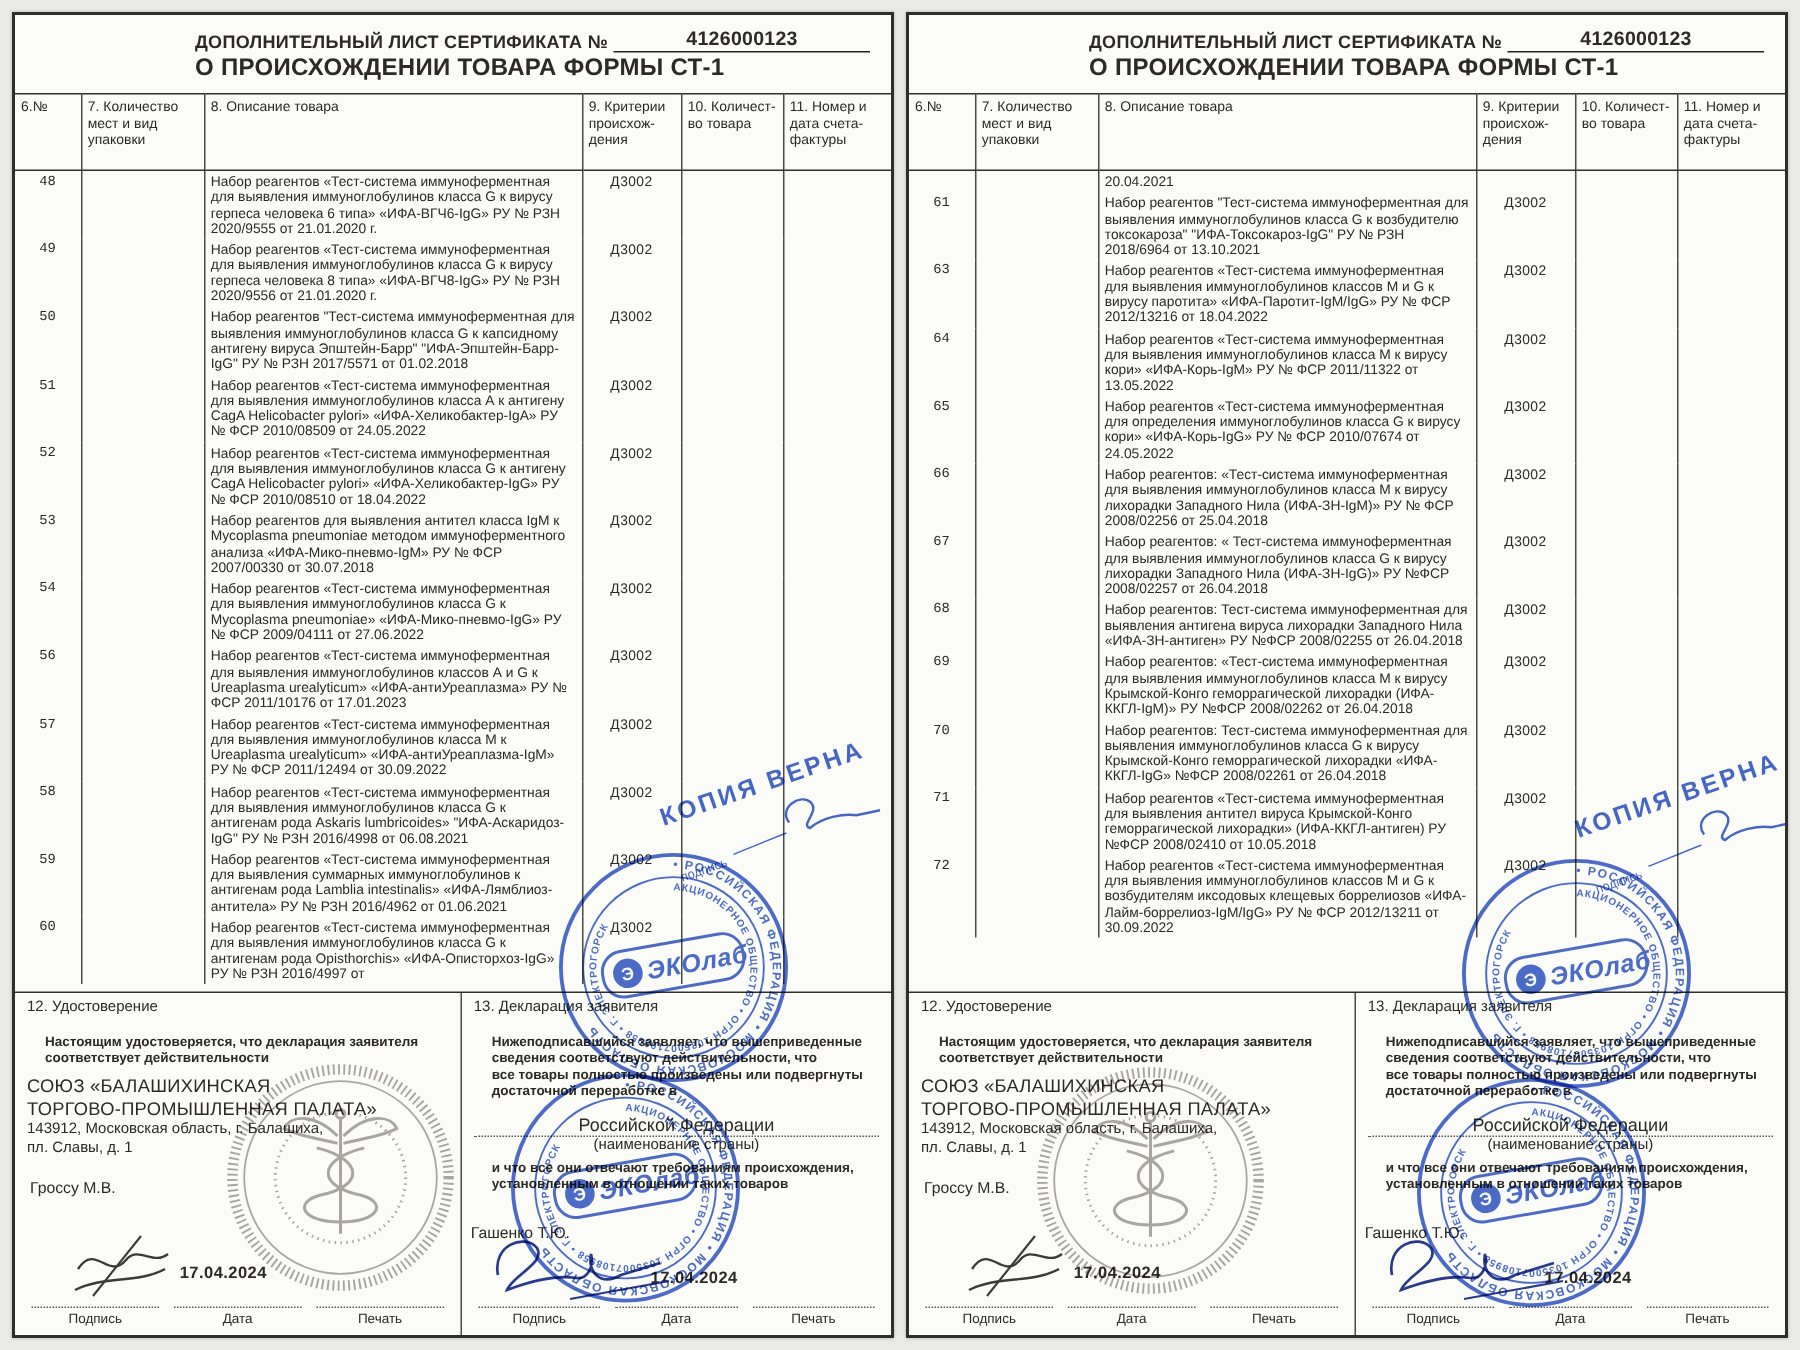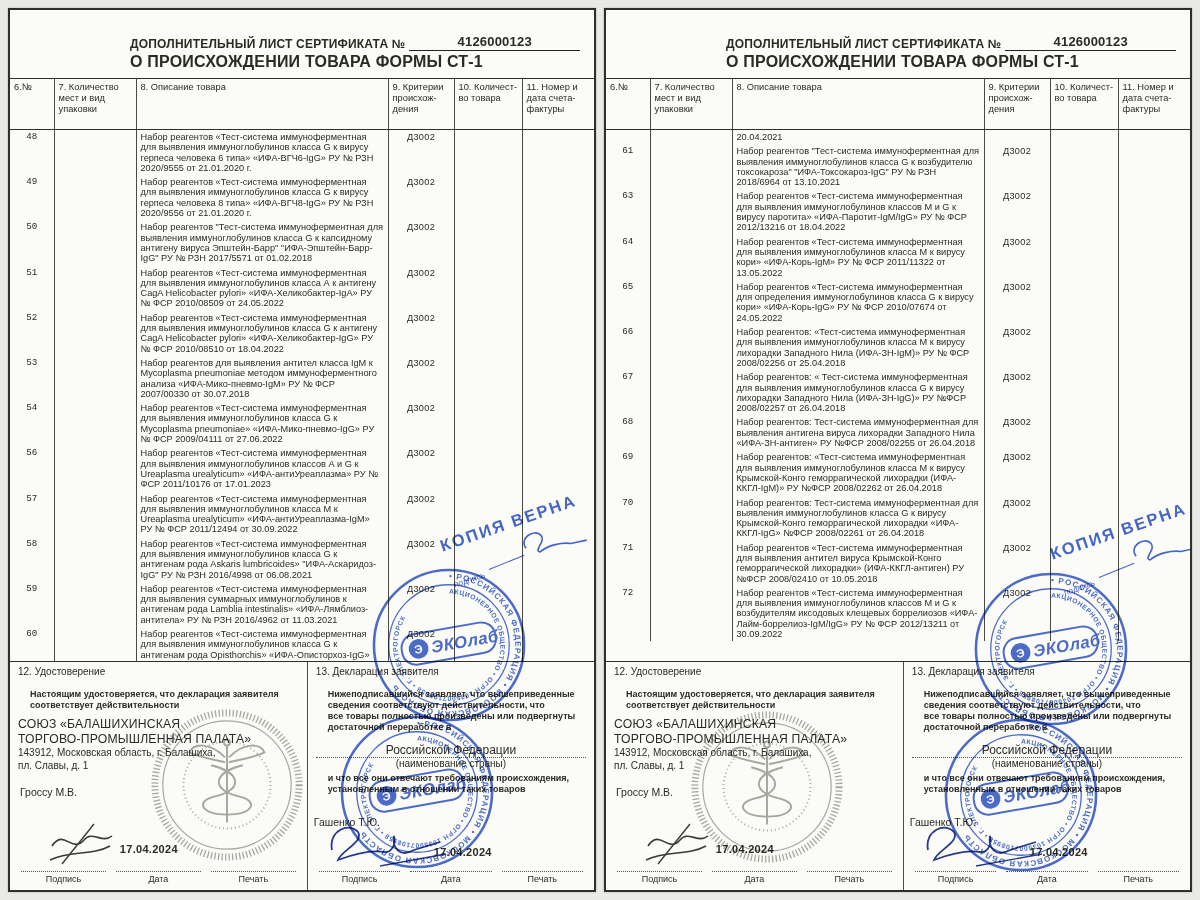--- a/index.html
+++ b/index.html
@@ -3,21 +3,21 @@
 <meta charset="utf-8">
 <style>
   * { box-sizing: border-box; }
   html,body { margin:0; padding:0; width:1200px; height:900px; background:#e9e9e6; overflow:hidden;
     font-family:"Liberation Sans", sans-serif; color:#2b2a24; }
   .scan { display:flex; gap:8px; padding:8px 4px 8px 8px; }
   .sheet { position:relative; width:588px; height:884px; background:#fbfbf8; border:2px solid #2e2e2a;
     display:flex; flex-direction:column; overflow:hidden; box-shadow:0 0 2px rgba(0,0,0,.25); }
 
   
-  .titleblock { padding:8px 14px 3px 120px; flex:0 0 auto;margin-top:16px; }
+  .titleblock { padding:8px 14px 3px 120px; flex:0 0 auto; }
   .titlebar { display:flex; align-items:flex-end; font-size:12px; font-weight:bold; letter-spacing:.2px; }
   .titlebar .numline { flex:1; border-bottom:1.6px solid #222; text-align:center; font-size:13px;
     padding:0 8px 1px 8px; margin-left:4px; }
   .title2 { font-size:16px; font-weight:bold; margin-top:2px; letter-spacing:.2px; }
 
   
   .table-wrap { flex:1 1 auto; overflow:hidden; margin-top:4px; }
   table.cert { width:100%; border-collapse:collapse; table-layout:fixed; }
   table.cert col.c1{width:44px} table.cert col.c2{width:82px} table.cert col.c3{width:252px}
   table.cert col.c4{width:66px} table.cert col.c5{width:68px} table.cert col.c6{width:76px}
@@ -206,21 +206,21 @@
               <td class="c-num">58</td>
               <td class="c-pack"></td>
               <td class="c-desc">Набор реагентов «Тест-система иммуноферментная для выявления иммуноглобулинов класса G к антигенам рода Askaris lumbricoides» "ИФА-Аскаридоз-IgG" РУ № РЗН 2016/4998 от 06.08.2021</td>
               <td class="c-crit">Д3002</td>
               <td class="c-qty"></td>
               <td class="c-inv"></td>
             </tr>
             <tr>
               <td class="c-num">59</td>
               <td class="c-pack"></td>
-              <td class="c-desc">Набор реагентов «Тест-система иммуноферментная для выявления суммарных иммуноглобулинов к антигенам рода Lamblia intestinalis» «ИФА-Лямблиоз-антитела» РУ № РЗН 2016/4962 от 11.03.2021</td>
+              <td class="c-desc">Набор реагентов «Тест-система иммуноферментная для выявления суммарных иммуноглобулинов к антигенам рода Lamblia intestinalis» «ИФА-Лямблиоз-антитела» РУ № РЗН 2016/4962 от 01.06.2021</td>
               <td class="c-crit">Д3002</td>
               <td class="c-qty"></td>
               <td class="c-inv"></td>
             </tr>
             <tr>
               <td class="c-num">60</td>
               <td class="c-pack"></td>
               <td class="c-desc">Набор реагентов «Тест-система иммуноферментная для выявления иммуноглобулинов класса G к антигенам рода Opisthorchis» «ИФА-Описторхоз-IgG» РУ №  РЗН 2016/4997 от</td>
               <td class="c-crit">Д3002</td>
               <td class="c-qty"></td>

